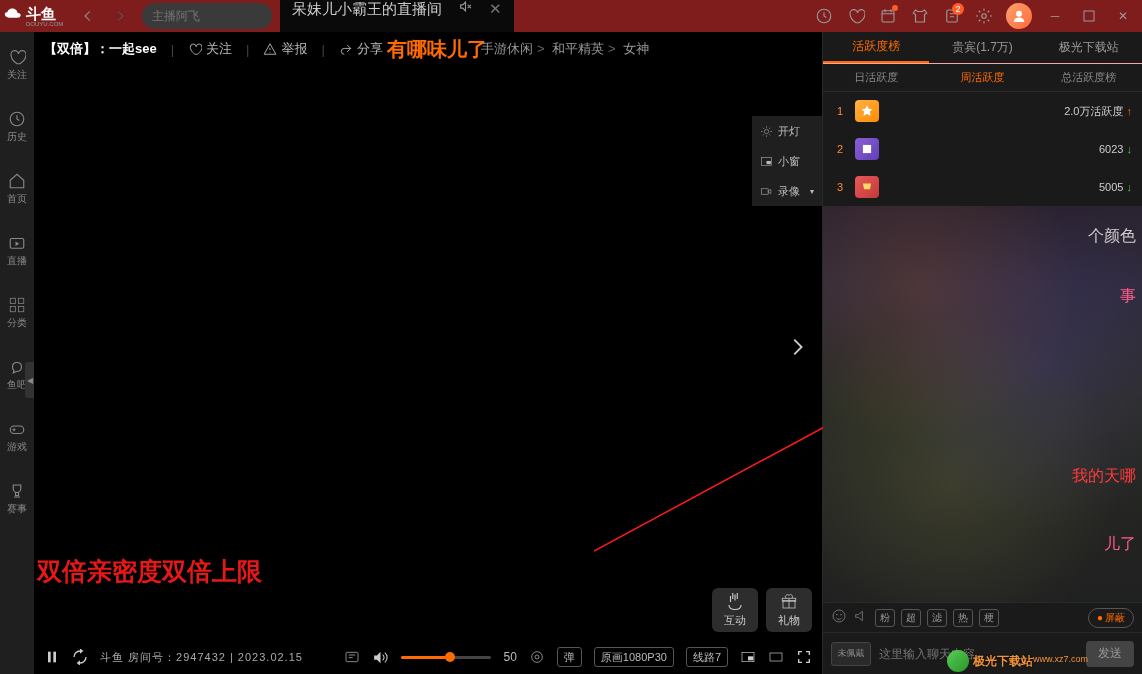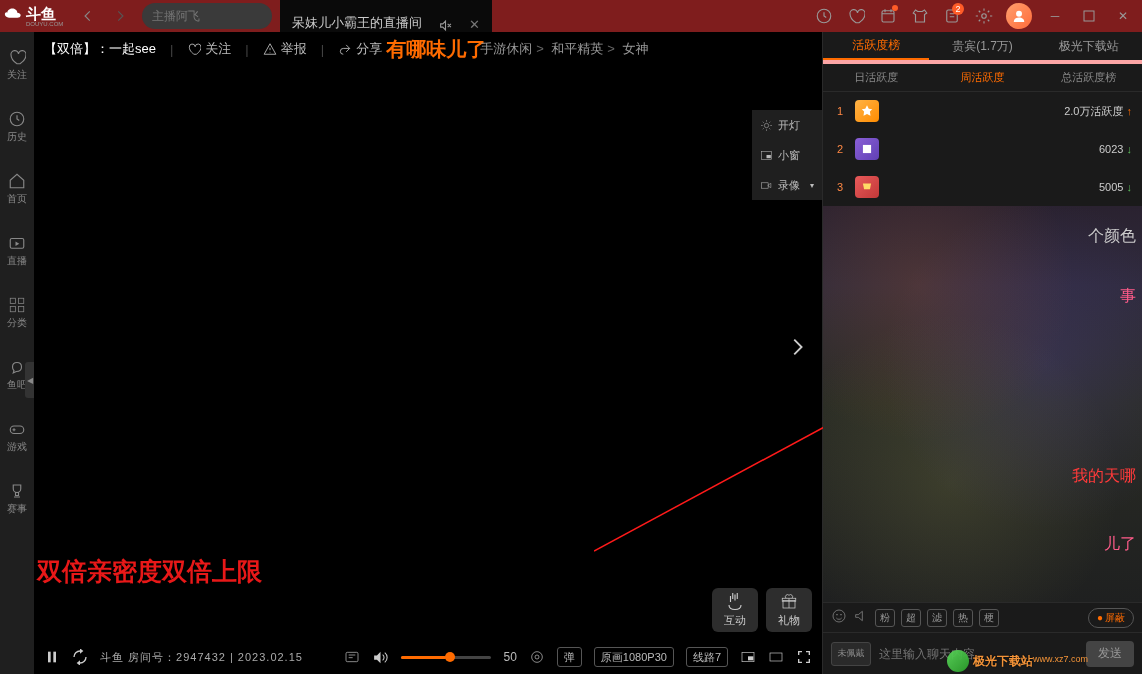--- a/index.html
+++ b/index.html
@@ -4,60 +4,60 @@
 <style>
 *{margin:0;padding:0;box-sizing:border-box;font-family:"Microsoft YaHei",Arial,sans-serif}
 body{width:1142px;height:674px;background:#1a1a1a;overflow:hidden;color:#ccc;font-size:12px;position:relative}
 .titlebar{height:32px;background:#7f1d1d;display:flex;align-items:center;padding:0 4px;gap:4px}
 .logo{width:62px;height:24px;display:flex;align-items:center;gap:2px;margin-right:4px}
 .logo-text{font-size:15px;font-weight:bold;color:#fff}
 .logo-sub{font-size:6px;color:#999}
 .nav-btn{width:28px;height:28px;display:flex;align-items:center;justify-content:center;color:#888;cursor:pointer;border-radius:4px}
 .search-box{width:130px;height:26px;background:#3a3a3a;border-radius:13px;display:flex;align-items:center;padding:0 10px;margin:0 4px}
 .search-input{flex:1;background:none;border:none;color:#ccc;font-size:12px;outline:none}
-.tab-item{height:32px;padding:0 12px;display:flex;align-items:flex-end;color:#ccc;background:#0a0a0a;font-size:13px;gap:17px}
+.tab-item{height:32px;padding:0 12px;display:flex;align-items:flex-start;color:#ccc;background:#0a0a0a;font-size:15px;gap:17px}
 .tab-close{color:#777}
 .spacer{flex:1}
 .hdr-icon{width:28px;height:28px;display:flex;align-items:center;justify-content:center;color:#999;cursor:pointer;position:relative}
 .badge{position:absolute;top:1px;right:2px;width:12px;height:12px;background:#ff5c28;border-radius:50%;font-size:9px;color:#fff;display:flex;align-items:center;justify-content:center}
 .dot-badge{position:absolute;top:3px;right:4px;width:6px;height:6px;background:#ff5c28;border-radius:50%}
 .avatar-hdr{width:26px;height:26px;border-radius:50%;background:linear-gradient(135deg,#ffa06e,#ff6b3a);display:flex;align-items:center;justify-content:center;margin:0 4px}
 .win-btn{width:30px;height:30px;display:flex;align-items:center;justify-content:center;color:#999;cursor:pointer}
 .main{display:flex;height:642px}
 .sidebar-left{width:34px;background:#1f1f1f;display:flex;flex-direction:column;align-items:center;padding-top:16px;gap:28px;position:relative}
 .side-item{display:flex;flex-direction:column;align-items:center;gap:2px;color:#888;cursor:pointer}
 .side-item svg{width:18px;height:18px}
 .side-label{font-size:10px}
 .side-toggle{position:absolute;right:-1px;top:330px;width:10px;height:36px;background:#333;display:flex;align-items:center;justify-content:center;color:#888;font-size:8px;border-radius:3px 0 0 3px}
 .content{flex:1;display:flex;flex-direction:column;background:#000;position:relative}
 .room-header{height:34px;display:flex;align-items:center;padding:0 10px;gap:14px;color:#bbb;font-size:13px}
-.room-title{color:#fff;font-weight:normal}
+.room-title{color:#fff;font-weight:bold}
 .rh-item{display:flex;align-items:center;gap:4px;cursor:pointer}
 .divider{color:#444}
 .breadcrumb{color:#999}
 .bc-sep{margin:0 4px;color:#666}
 .video-area{flex:1;position:relative;background:#000}
 .overlay-top{position:absolute;top:0;left:0;color:#ff6b00;font-size:20px;font-weight:bold;padding:2px}
 .overlay-red1{position:absolute;top:86px;left:3px;color:#e81818;font-size:25px;font-weight:bold}
 .overlay-red2{position:absolute;bottom:52px;left:3px;color:#e81818;font-size:25px;font-weight:bold}
 .video-nav-r{position:absolute;right:14px;top:270px;color:#ccc;font-size:22px;cursor:pointer}
-.tool-panel{position:absolute;right:0;top:44px;width:70px;background:#1f1f1f;display:flex;flex-direction:column}
+.tool-panel{position:absolute;right:0;top:50px;width:70px;background:#1f1f1f;display:flex;flex-direction:column}
 .tool-item{height:30px;display:flex;align-items:center;gap:5px;padding:0 8px;color:#bbb;font-size:11px;cursor:pointer}
 .action-btns{position:absolute;right:10px;bottom:8px;display:flex;gap:8px}
 .act-btn{width:46px;height:44px;background:#2d2d2d;border-radius:6px;display:flex;flex-direction:column;align-items:center;justify-content:center;gap:2px;color:#ccc;font-size:11px;cursor:pointer}
 .player-bar{height:34px;display:flex;align-items:center;padding:0 10px;gap:12px;color:#bbb;background:#000}
 .pb-icon{cursor:pointer;display:flex;align-items:center}
 .room-info{font-size:11px;letter-spacing:1px;color:#aaa}
 .vol-track{width:90px;height:3px;background:#444;position:relative;border-radius:2px}
 .vol-fill{position:absolute;left:0;top:0;height:100%;width:50%;background:#ff6b00;border-radius:2px}
 .vol-thumb{position:absolute;left:48%;top:-4px;width:10px;height:10px;background:#ff6b00;border-radius:50%}
 .vol-val{font-size:12px}
 .pb-pill{height:20px;padding:0 6px;border:1px solid #555;border-radius:3px;font-size:11px;display:flex;align-items:center}
 .panel-right{width:320px;background:#1a1a1a;display:flex;flex-direction:column;border-left:1px solid #2a2a2a}
-.pr-tabs{height:32px;display:flex;align-items:center;border-bottom:4px solid #fca5a5}
+.pr-tabs{height:32px;display:flex;align-items:center;border-bottom:1px solid #fca5a5}
 .pr-tab{flex:1;text-align:center;font-size:12px;color:#999;cursor:pointer;height:100%;display:flex;align-items:center;justify-content:center}
 .pr-tab.active{color:#ff6b00;border-bottom:2px solid #ff6b00}
 .pr-subtabs{height:28px;display:flex;align-items:center;border-bottom:1px solid #2a2a2a}
 .pr-subtab{flex:1;text-align:center;font-size:11px;color:#888;cursor:pointer}
 .pr-subtab.active{color:#ff6b00}
 .rank-list{display:flex;flex-direction:column}
 .rank-row{height:38px;display:flex;align-items:center;padding:0 10px;gap:8px;font-size:11px}
 .rank-num{width:14px;text-align:center;color:#ff8844}
 .rank-badge{width:24px;height:22px;border-radius:4px;display:flex;align-items:center;justify-content:center}
 .rb-gold{background:linear-gradient(135deg,#ffb347,#ff8c00)}

